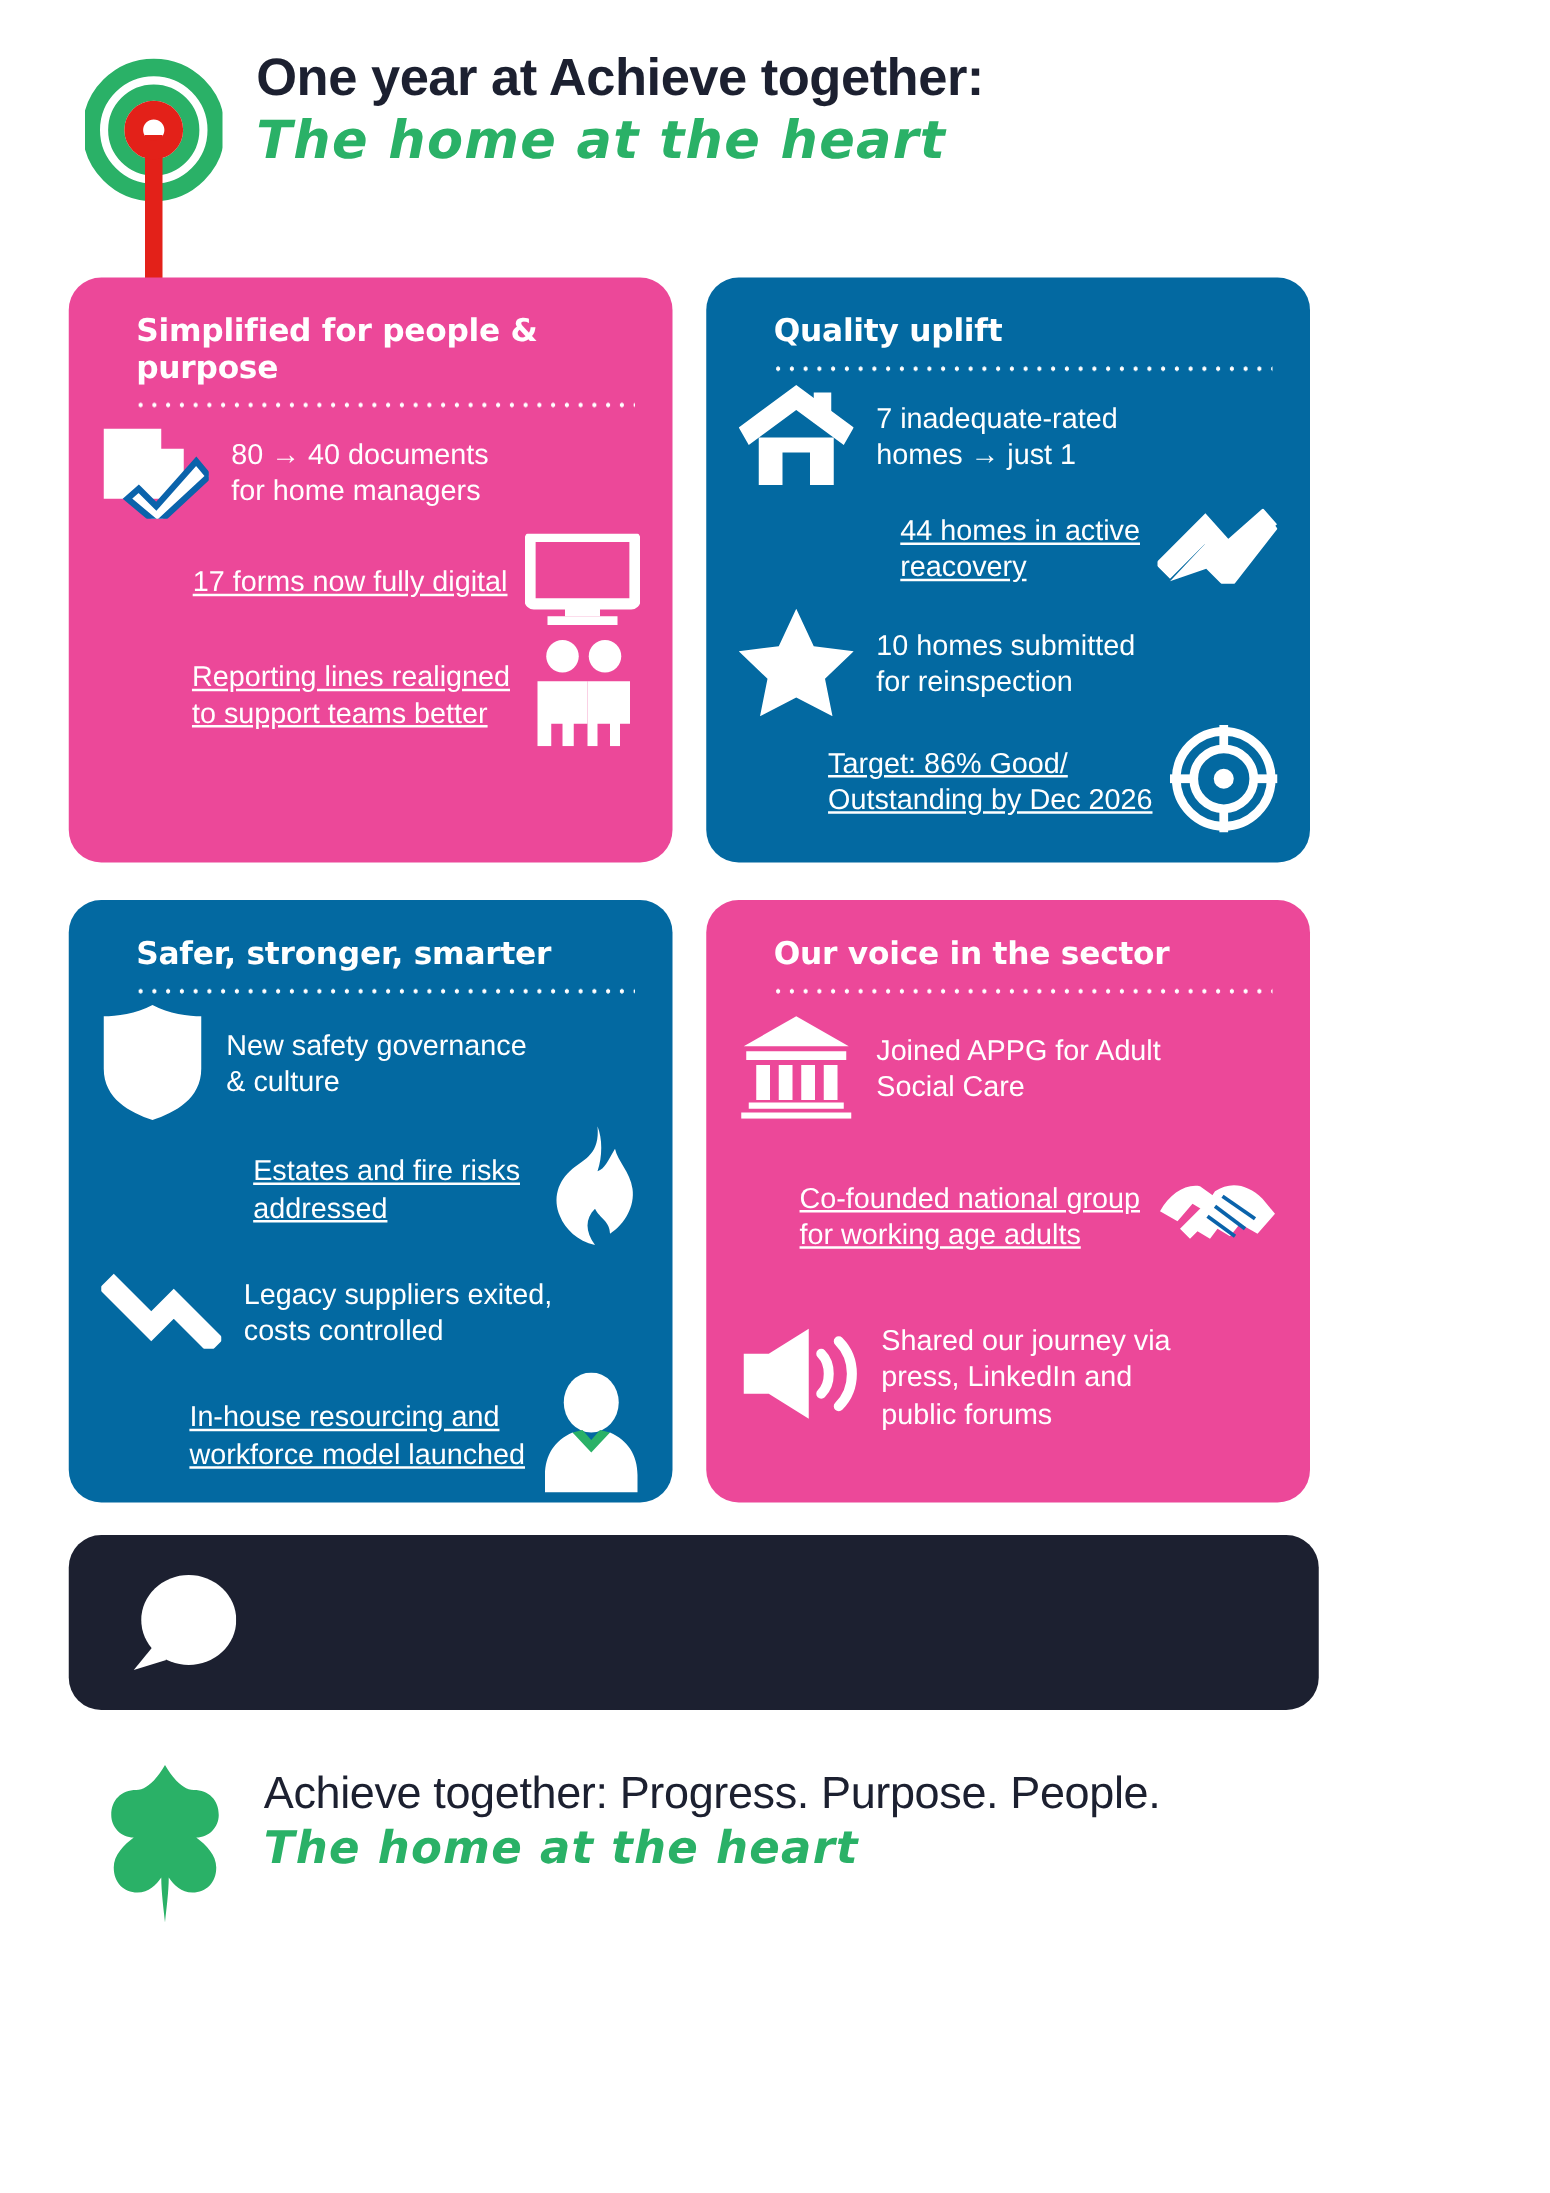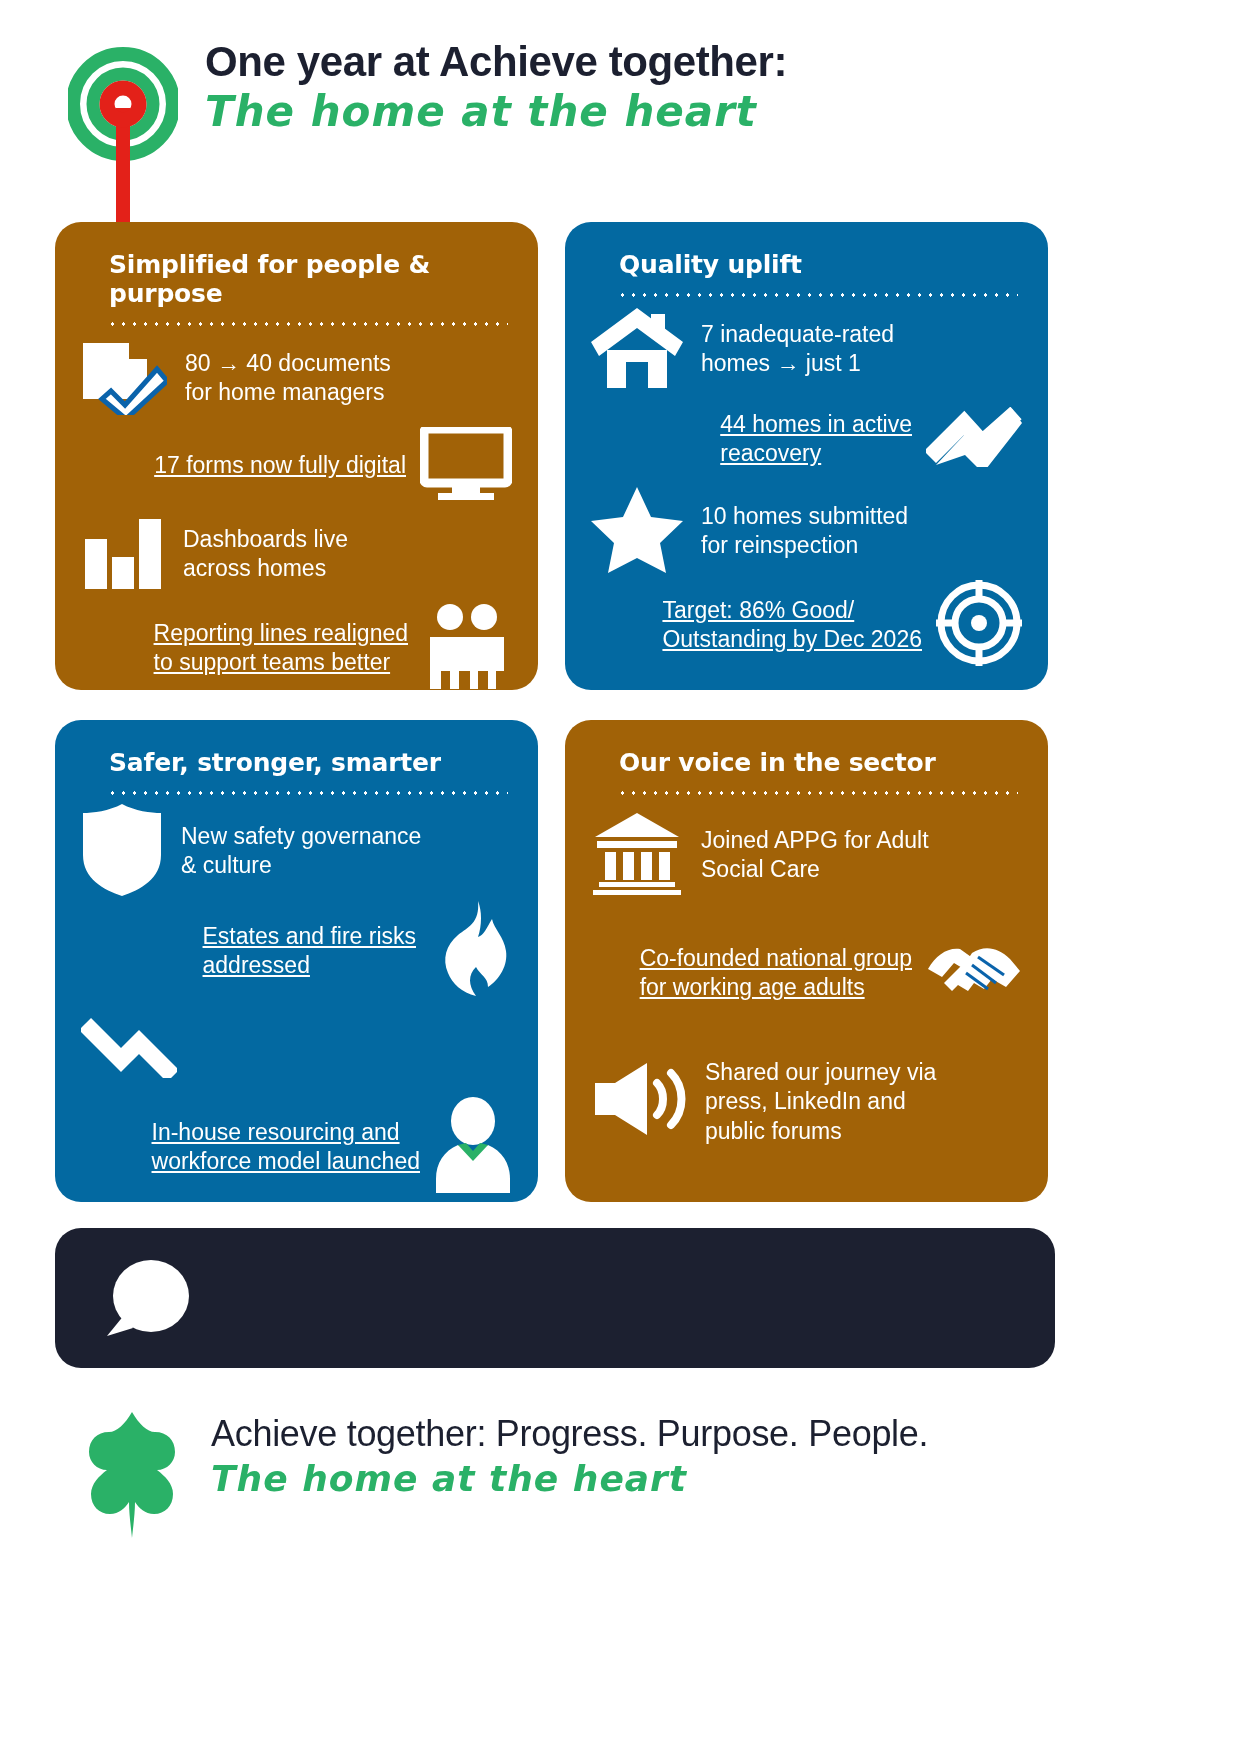--- a/index.html
+++ b/index.html
@@ -27,21 +27,21 @@
     letter-spacing:1px;white-space:nowrap;
   }
 
   
   .grid{position:absolute;left:55px;top:222px;width:1000px;}
   .card{
     position:absolute;width:483px;border-radius:26px;
     box-sizing:border-box;padding:28px 26px 20px 26px;
     overflow:hidden;
   }
-  .card.blue{background:#a16207;}
+  .card.blue{background:#ec4899;}
   .card.green{background:#0369a1;}
   .c1{left:0;top:0;height:468px;}
   .c2{left:510px;top:0;height:468px;}
   .c3{left:0;top:498px;height:482px;}
   .c4{left:510px;top:498px;height:482px;}
 
   .card-title{
     color:#ffffff;font-size:25px;font-weight:bold;
     letter-spacing:-0.2px;margin:0 0 14px 28px;
     font-family:"DejaVu Sans",sans-serif;
@@ -148,33 +148,20 @@
           </span>
           <span class="icon">
             <svg width="92" height="74" viewBox="0 0 92 74">
               <rect x="4" y="2" width="84" height="54" rx="3" fill="none" stroke="#fff" stroke-width="9"></rect>
               <rect x="32" y="58" width="28" height="8" fill="#fff"></rect>
               <rect x="18" y="66" width="56" height="7" fill="#fff"></rect>
             </svg>
           </span>
         </div>
 
-        <div class="row left-icon" style="min-height:92px;">
-          <span class="icon">
-            <svg width="84" height="74" viewBox="0 0 84 74">
-              <rect x="4" y="24" width="22" height="50" fill="#fff"></rect>
-              <rect x="31" y="42" width="22" height="32" fill="#fff"></rect>
-              <rect x="58" y="4" width="22" height="70" fill="#fff"></rect>
-            </svg>
-          </span>
-          <span class="txt">
-            <span>Dashboards live</span><br>
-            <span>across homes</span>
-          </span>
-        </div>
 
         <div class="row right-icon" style="min-height:96px;">
           <span class="txt">
             <span>Reporting lines realigned</span><br>
             <span>to support teams better</span>
           </span>
           <span class="icon">
             <svg width="90" height="86" viewBox="0 0 90 86">
               <circle cx="28" cy="14" r="13" fill="#fff"></circle>
               <circle cx="62" cy="14" r="13" fill="#fff"></circle>
@@ -279,20 +266,24 @@
               <path d="M48 0 C50 22 38 26 28 34 C16 44 12 58 18 72 C22 82 32 92 46 95 C38 84 38 74 46 66 C50 74 58 76 58 86 C70 78 78 64 76 50 C74 36 64 28 62 18 C56 28 54 34 48 36 C52 24 52 10 48 0 Z" fill="#fff"></path>
             </svg>
           </span>
         </div>
 
         <div class="row left-icon" style="min-height:96px;">
           <span class="icon">
             <svg width="96" height="62" viewBox="0 0 96 62">
               <polyline points="4,8 40,44 58,26 92,60" fill="none" stroke="#fff" stroke-width="17" stroke-linejoin="miter"></polyline>
             </svg>
+          </span>
+          <span class="txt">
+            <span>Legacy suppliers exited,</span><br>
+            <span>costs controlled</span>
           </span>
         </div>
 
         <div class="row right-icon" style="min-height:98px;">
           <span class="txt">
             <span>In-house resourcing and</span><br>
             <span>workforce model launched</span>
           </span>
           <span class="icon">
             <svg width="78" height="96" viewBox="0 0 78 96">

